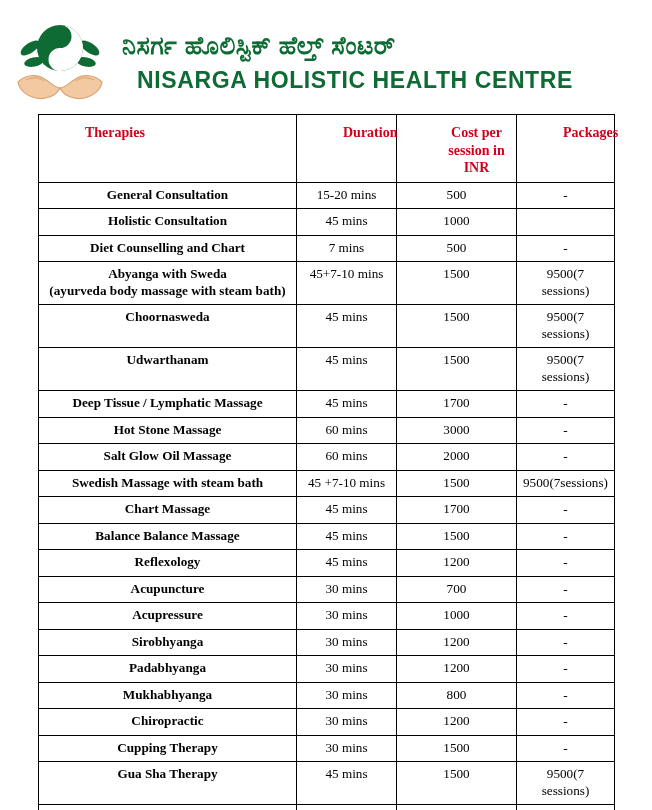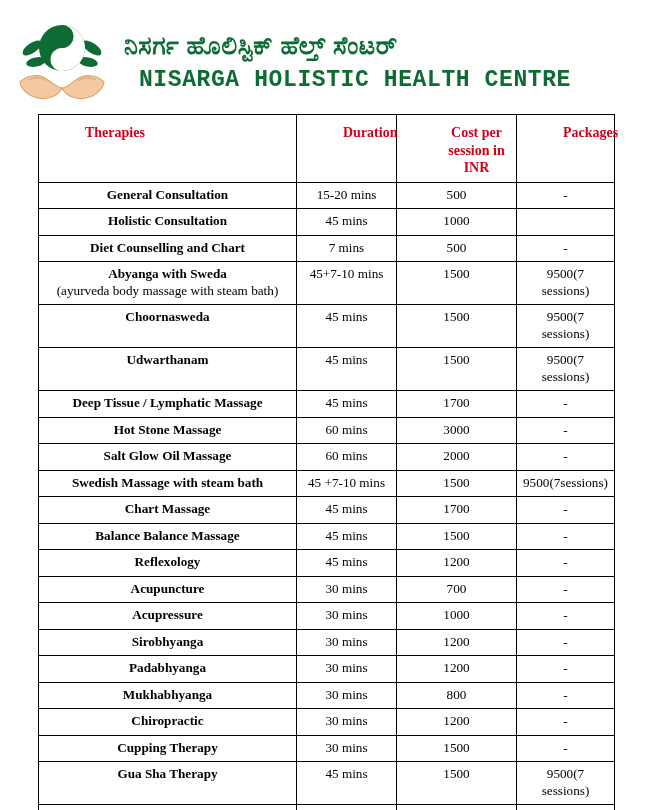--- a/index.html
+++ b/index.html
@@ -46,21 +46,21 @@
   .brand-kannada {
     font-family: "Liberation Sans", sans-serif;
     font-size: 25px;
     font-weight: bold;
     color: #0e6b33;
     line-height: 1.25;
     letter-spacing: 0.5px;
     white-space: nowrap;
   }
   .brand-en {
-    font-family: Liberation Mono, monospace;
+    font-family: Liberation Sans, sans-serif;
     font-size: 23px;
     font-weight: bold;
     color: #0e6b33;
     line-height: 1.3;
     letter-spacing: 0.6px;
     white-space: nowrap;
     margin-top: 4px;
     margin-left: 15px;
   }
 
@@ -103,21 +103,21 @@
   td.therapy {
     text-align: center;
     font-weight: bold;
   }
   td.duration, td.cost, td.pack {
     text-align: center;
   }
   td.pack { font-size: 12px; }
   .sub {
     display: block;
-    font-weight: normal;
+    font-weight: bold;
   }
 </style>
 </head>
 <body>
 
 <div class="page">
 
   <div class="header">
     <div class="logo">
       <svg width="96" height="86" viewBox="0 0 96 86" xmlns="http://www.w3.org/2000/svg">

